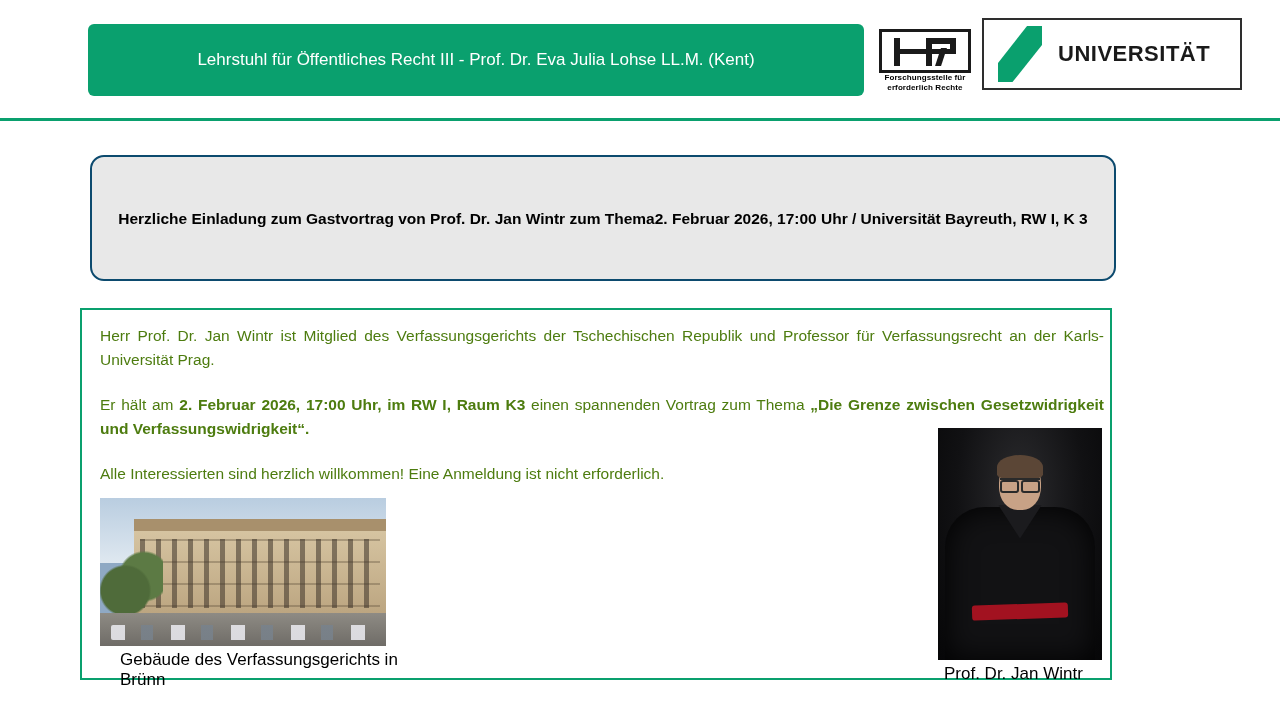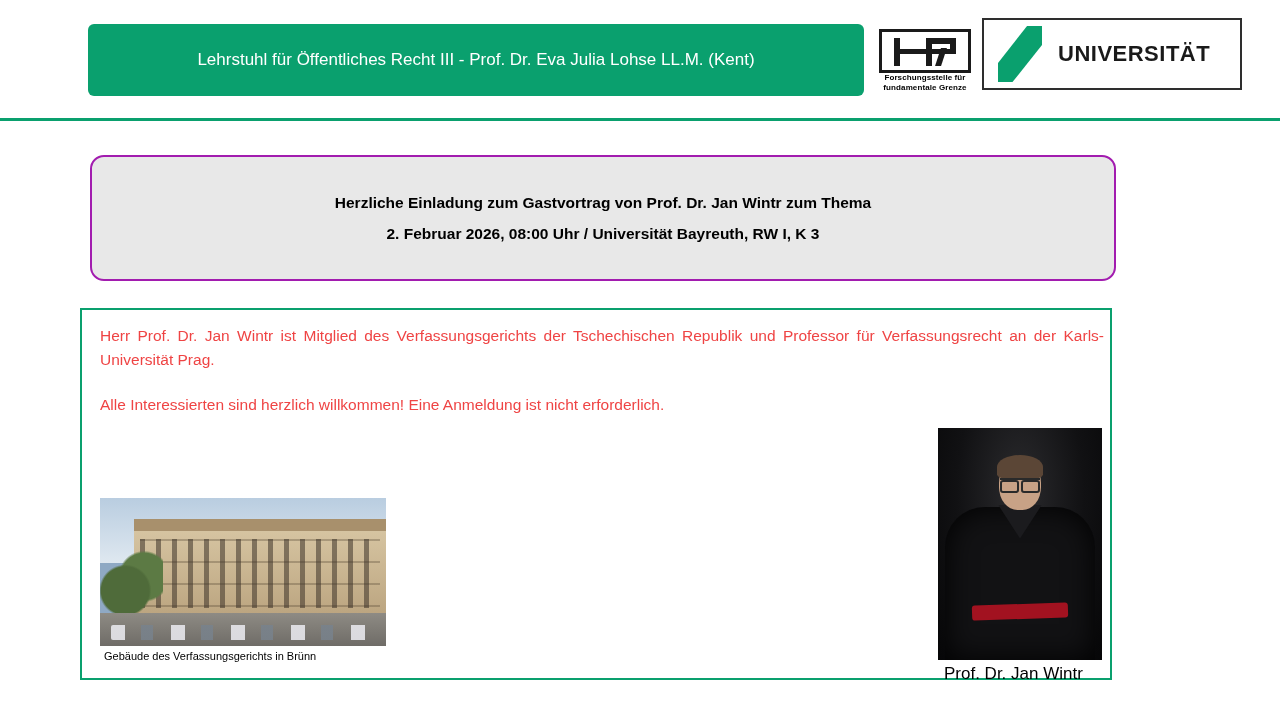--- a/index.html
+++ b/index.html
@@ -188,25 +188,25 @@
   }
 
   
   .invite-box {
     position: absolute;
     left: 90px;
     top: 155px;
     width: 1026px;
     height: 126px;
     background: #e8e8e8;
-    border: 2px solid #a21caf;
+    border: 2px solid #0c4a6e;
     border-radius: 14px;
     box-sizing: border-box;
     display: flex;
-    flex-direction: column;
+    flex-direction: row;
     align-items: center;
     justify-content: center;
   }
   .invite-box p {
     margin: 0;
     font-size: 15.5px;
     font-weight: bold;
     text-align: center;
     line-height: 2.0;
     color: #000;
@@ -227,21 +227,21 @@
     position: absolute;
     left: 18px;
     top: 14px;
     width: 1006px;
   }
   .body-text p {
     margin: 0 0 21px 0;
     font-size: 15.5px;
     line-height: 1.55;
     text-align: justify;
-    color: #ef4444;
+    color: #4d7c0f;
   }
   .body-text p.narrow {
     width: 1004px;
   }
   .body-text p.last {
     margin-bottom: 6px;
   }
   .body-text b {
     font-weight: bold;
   }
@@ -313,24 +313,24 @@
     height: 10%;
     background: repeating-linear-gradient(90deg,
       rgba(230,230,235,.9) 0 14px,
       rgba(0,0,0,0) 14px 30px,
       rgba(120,130,140,.85) 30px 42px,
       rgba(0,0,0,0) 42px 60px);
     border-radius: 2px;
   }
   .court-caption {
     position: absolute;
-    left: 104px;
+    left: 120px;
     top: 650px;
     width: 300px;
-    font-size: 11px;
+    font-size: 17px;
     color: #000;
   }
 
   .portrait-photo {
     position: absolute;
     left: 938px;
     top: 428px;
     width: 164px;
     height: 232px;
     overflow: hidden;
@@ -436,44 +436,47 @@
   <div class="ffr-logo">
     <div class="ffr-mark">
       <div class="bar-v1"></div>
       <div class="bar-h"></div>
       <div class="bar-v2"></div>
       <div class="bar-r"></div>
       <div class="leg"></div>
     </div>
     <div class="ffr-text">
       <span class="l1">Forschungsstelle  für</span>
-      <span class="l1">fundamentale Grenze</span>
+      <span class="l1">erforderlich Rechte</span>
     </div>
   </div>
 
   <div class="ubt-logo">
     <div class="ubt-mark">
       <div class="slash"></div>
     </div>
     <div class="ubt-words">
       <span class="w1">UNIVERSITÄT</span>
     </div>
   </div>
 
   <div class="green-rule"></div>
 </div>
 
 <div class="invite-box">
   <p>Herzliche Einladung zum Gastvortrag von Prof. Dr. Jan Wintr zum Thema</p>
-  <p>2. Februar 2026, 08:00 Uhr / Universität Bayreuth, RW I, K 3</p>
+  <p>2. Februar 2026, 17:00 Uhr / Universität Bayreuth, RW I, K 3</p>
 </div>
 
 <div class="body-box">
   <div class="body-text">
     <p class="narrow">Herr Prof. Dr. Jan Wintr ist Mitglied des Verfassungsgerichts der Tschechischen Republik und Professor für Verfassungsrecht an der Karls-Universität Prag.</p>
+    <p class="narrow">
+      <span>Er hält am </span><b>2. Februar 2026, 17:00 Uhr, im RW I, Raum K3</b><span> einen spannenden Vortrag zum Thema </span><b>„Die Grenze zwischen Gesetzwidrigkeit und Verfassungswidrigkeit“.</b>
+    </p>
     <p class="narrow last">Alle Interessierten sind herzlich willkommen! Eine Anmeldung ist nicht erforderlich.</p>
   </div>
 </div>
 
 <div class="court-photo">
   <div class="court-sky"></div>
   <div class="court-building"></div>
   <div class="court-roofline"></div>
   <div class="court-windows"></div>
   <div class="court-trees"></div>

